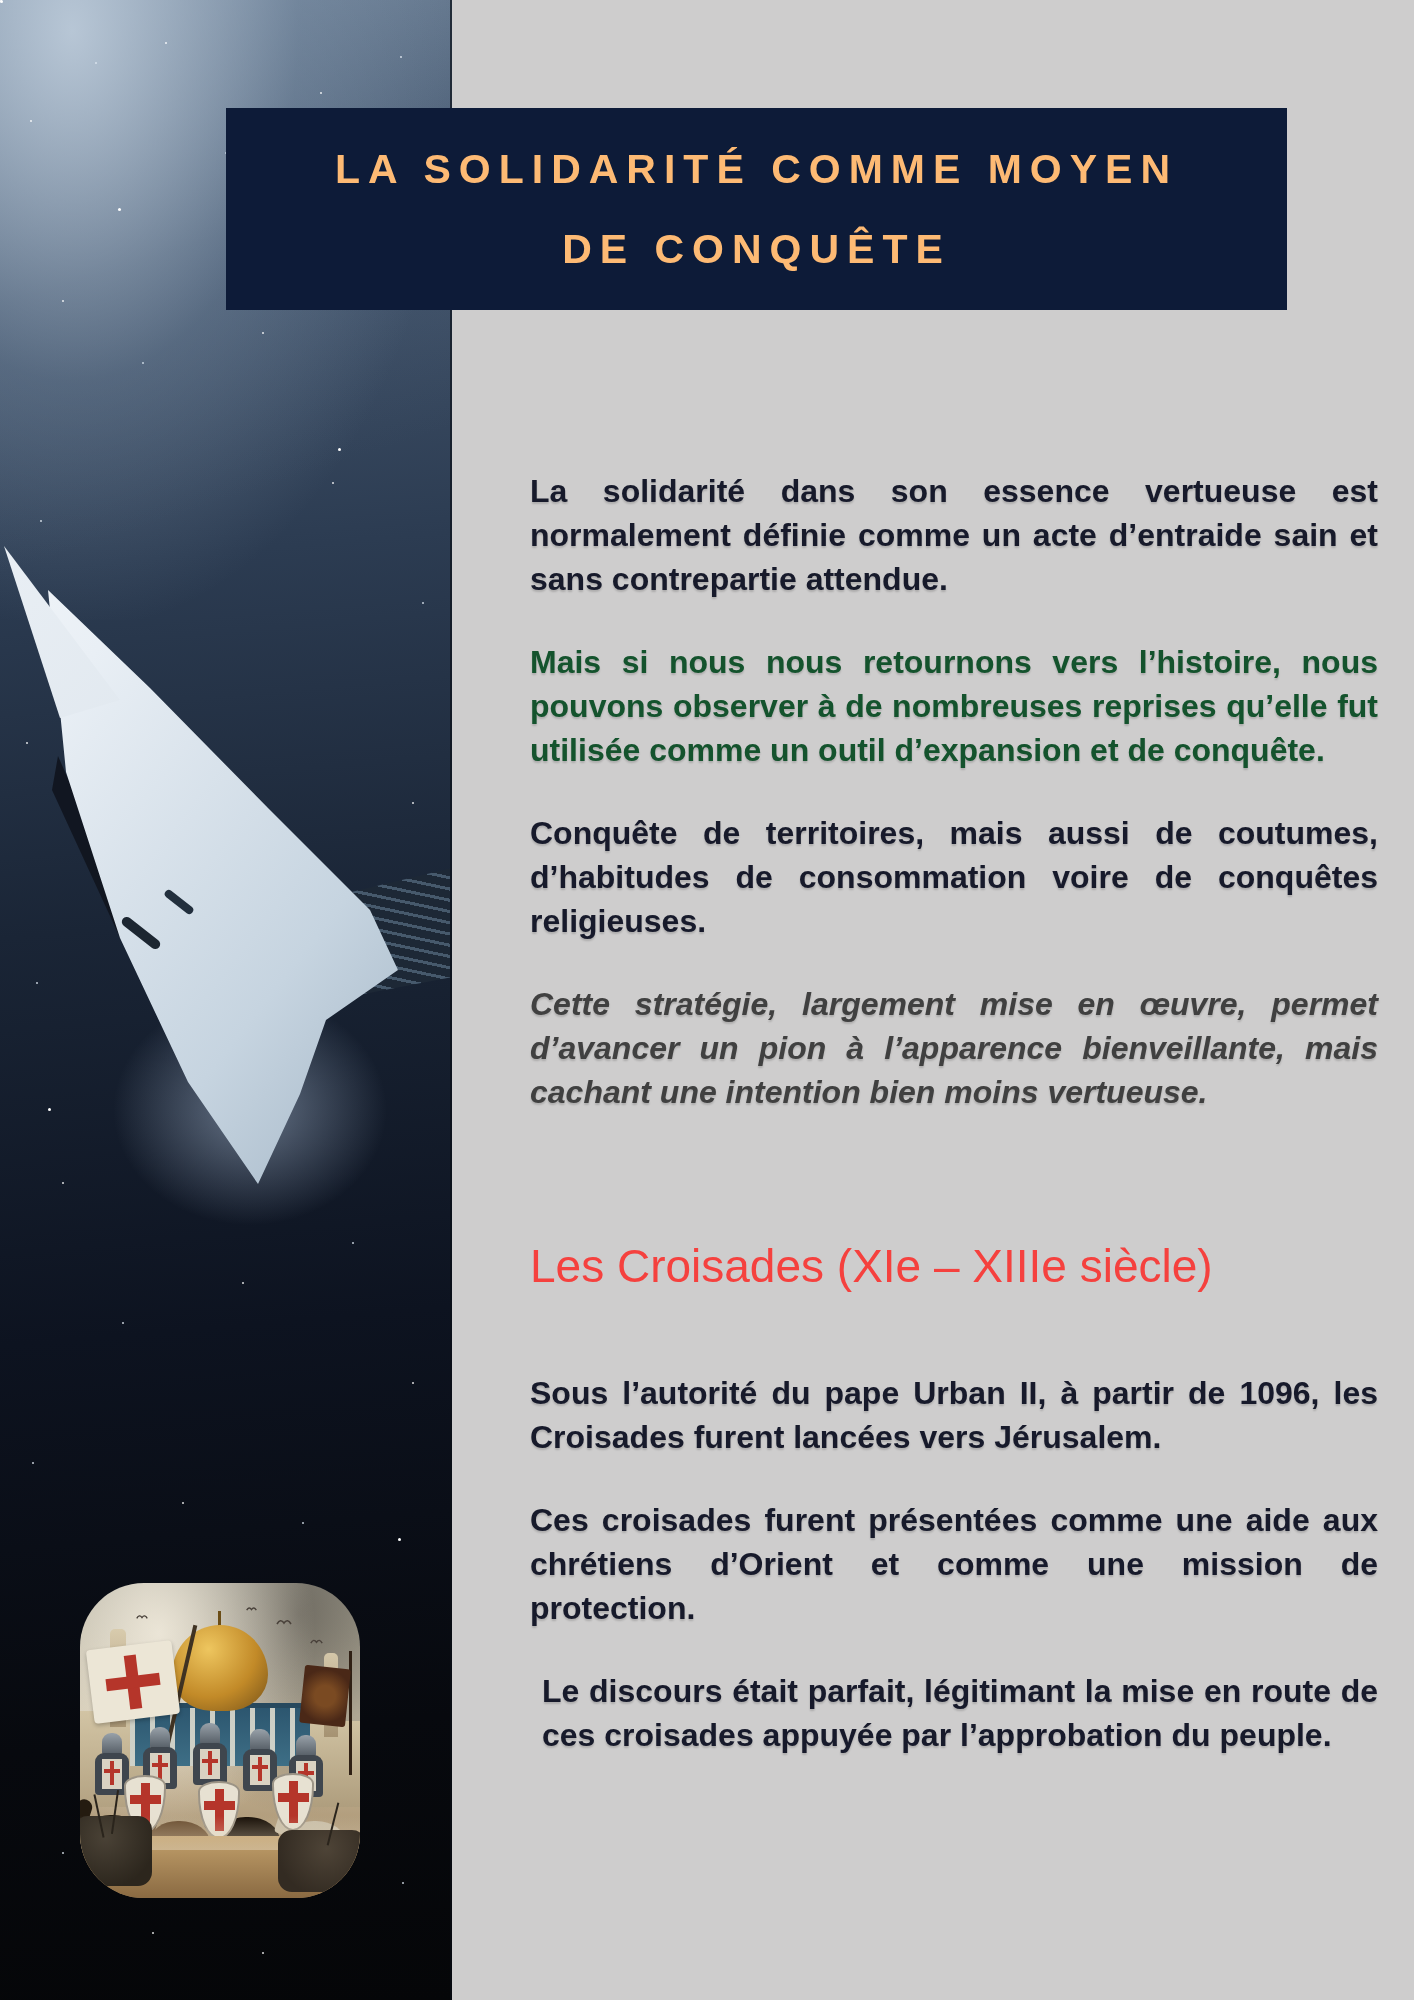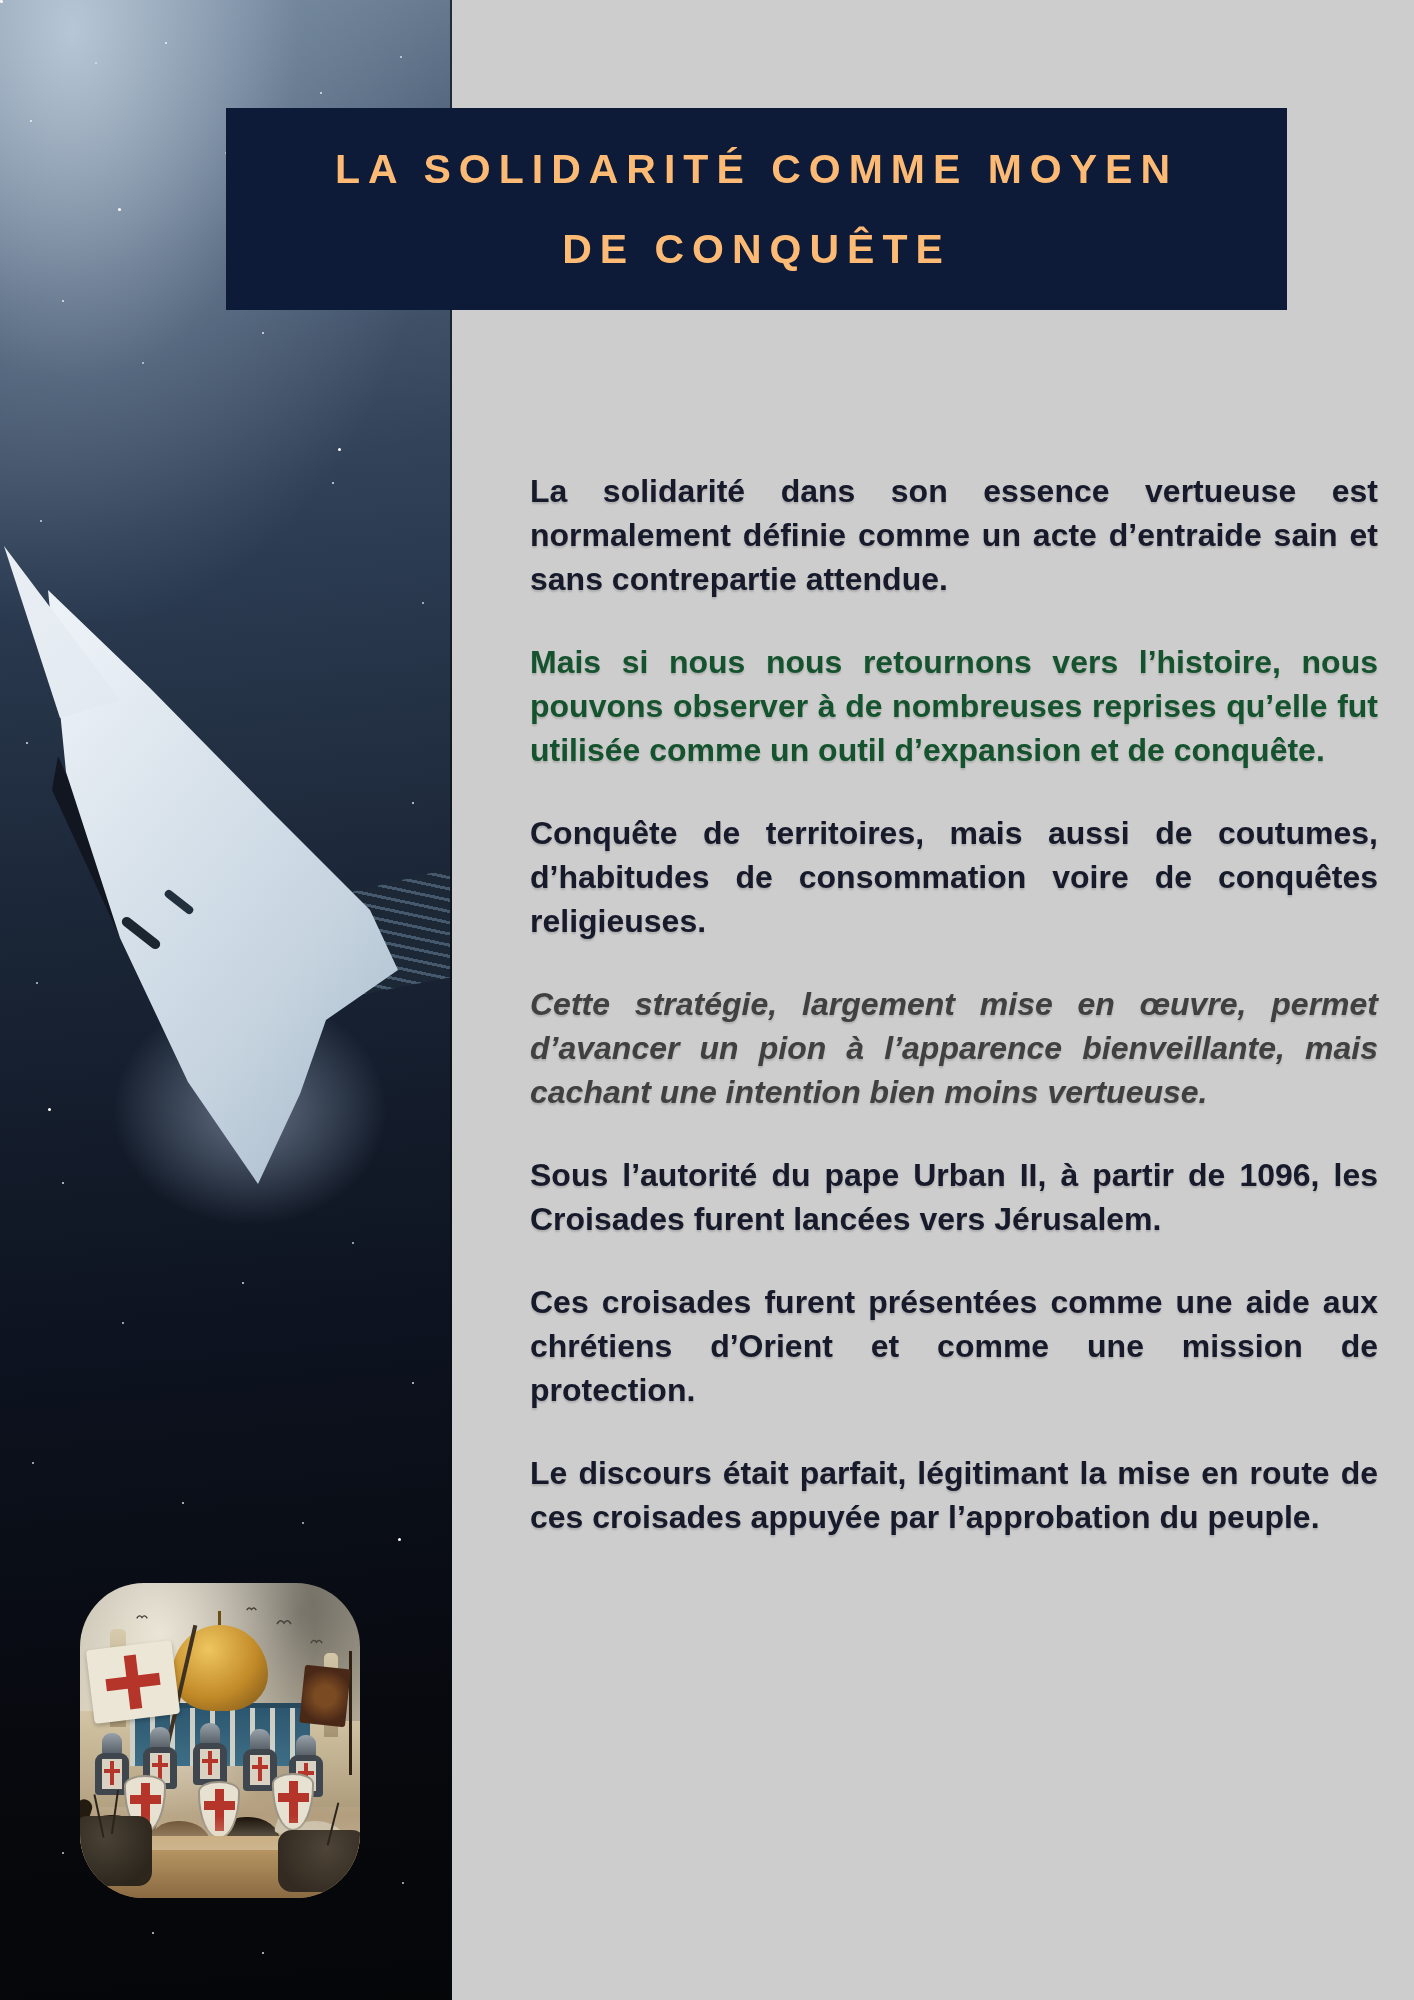--- a/index.html
+++ b/index.html
@@ -233,18 +233,19 @@
       <span>LA SOLIDARITÉ COMME MOYEN</span><br>
       <span>DE CONQUÊTE</span>
     </h1>
   </div>
 
   <div class="content">
     <p style="color: rgb(23, 26, 43);">La solidarité dans son essence vertueuse est normalement définie comme un acte d’entraide sain et sans contrepartie attendue.</p>
     <p style="color: #14532d; margin-top: 24px;">Mais si nous nous retournons vers l’histoire, nous pouvons observer à de nombreuses reprises qu’elle fut utilisée comme un outil d’expansion et de conquête.</p>
     <p style="color: rgb(23, 26, 43);">Conquête de territoires, mais aussi de coutumes, d’habitudes de consommation voire de conquêtes religieuses.</p>
     <p style="color: #404040; font-style: italic;">Cette stratégie, largement mise en œuvre, permet d’avancer un pion à l’apparence bienveillante, mais cachant une intention bien moins vertueuse.</p>
+    <h2 style="color: rgb(245, 65, 62);">Les Croisades (XIe – XIIIe siècle)</h2>
     <p style="color: rgb(23, 26, 43);">Sous l’autorité du pape Urban II, à partir de 1096, les Croisades furent lancées vers Jérusalem.</p>
     <p style="color: rgb(23, 26, 43);">Ces croisades furent présentées comme une aide aux chrétiens d’Orient et comme une mission de protection.</p>
-    <p style="color: rgb(23, 26, 43);">Le discours était parfait, légitimant la mise en route de ces croisades appuyée par l’approbation du peuple.</p>
+    <p style="color: rgb(23, 26, 43); margin-left: 12px;">Le discours était parfait, légitimant la mise en route de ces croisades appuyée par l’approbation du peuple.</p>
   </div>
 
 </div>
 
 </body></html>

